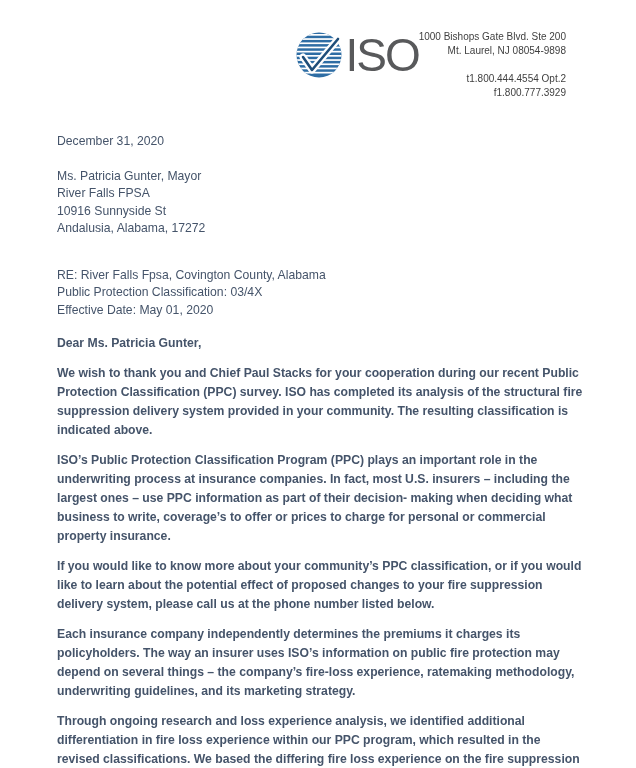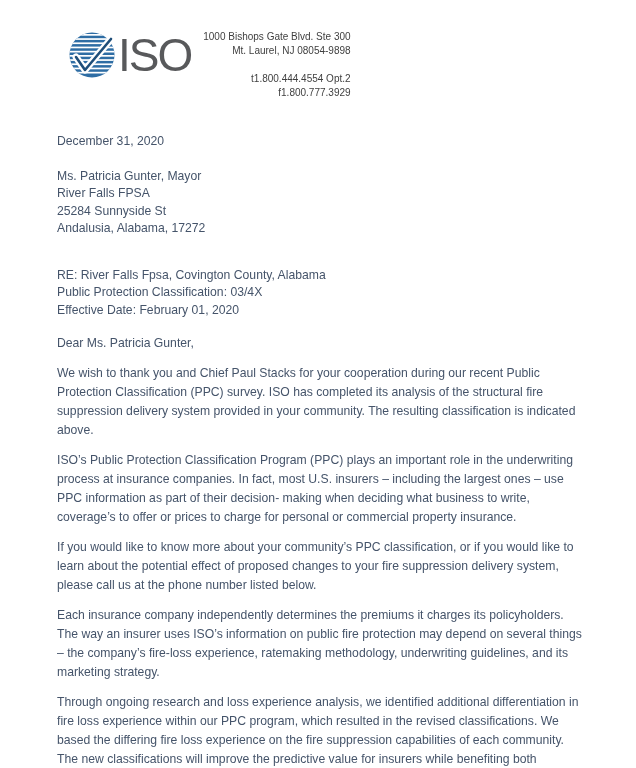--- a/index.html
+++ b/index.html
@@ -13,23 +13,22 @@
     height: 768px;
     background: #ffffff;
     font-family: "Liberation Sans", "DejaVu Sans", sans-serif;
     box-sizing: border-box;
     padding: 28px 50px 0 57px;
     overflow: hidden;
   }
   
   .letterhead {
     display: flex;
-    justify-content: flex-start;
+    justify-content: flex-end;
     align-items: flex-start;
-    gap: 12px;
   }
   .logo {
     display: flex;
     align-items: center;
     margin-left: 10px;
     margin-top: 2px;
   }
   .logo svg { display: block; }
   .logo-text {
     font-size: 46px;
@@ -50,26 +49,27 @@
   .contact .gap { height: 15px; }
   
   .letter {
     color: #45546a;
     font-size: 12.2px;
     line-height: 17.5px;
   }
   .date-line { margin-top: 34px; }
   .recipient { margin-top: 17px; }
   .re-block  { margin-top: 29px; }
-  .salutation { margin-top: 16px; }
+  .salutation { margin-top: 16px; font-weight: bold; }
   .para {
     margin: 0;
     margin-top: 11px;
     max-width: 530px;
     line-height: 19px;
+    font-weight: bold;
   }
 </style>
 </head>
 <body>
 
 <div class="page">
 
   <header class="letterhead">
     <div class="logo">
       <span>
@@ -93,43 +93,43 @@
             <rect x="0" y="41.8" width="50" height="1.7" fill="#ffffff"></rect>
           </g>
           <path d="M9 27 L18 40 L44 9" fill="none" stroke="#ffffff" stroke-width="7" stroke-linecap="round" stroke-linejoin="round"></path>
           <path d="M9 27 L18 40 L44 9" fill="none" stroke="#1f4e79" stroke-width="2.6" stroke-linecap="round" stroke-linejoin="round"></path>
         </svg>
       </span>
       <span class="logo-text">ISO</span>
     </div>
 
     <div class="contact">
-      <div>1000 Bishops Gate Blvd. Ste 300</div>
+      <div>1000 Bishops Gate Blvd. Ste 200</div>
       <div>Mt. Laurel, NJ  08054-9898</div>
       <div class="gap"></div>
       <div>t1.800.444.4554  Opt.2</div>
       <div>f1.800.777.3929</div>
     </div>
   </header>
 
   <div class="letter">
 
     <div class="date-line">December 31, 2020</div>
 
     <div class="recipient">
       <div>Ms. Patricia Gunter, Mayor</div>
       <div>River Falls FPSA</div>
-      <div>25284 Sunnyside St</div>
+      <div>10916 Sunnyside St</div>
       <div>Andalusia, Alabama, 17272</div>
     </div>
 
     <div class="re-block">
       <div>RE: River Falls Fpsa, Covington County, Alabama</div>
       <div>Public Protection Classification: 03/4X</div>
-      <div>Effective Date: February 01, 2020</div>
+      <div>Effective Date: May 01, 2020</div>
     </div>
 
     <div class="salutation">Dear Ms. Patricia Gunter,</div>
 
     <p class="para">We wish to thank you and Chief Paul Stacks for your cooperation during our recent Public Protection Classification (PPC) survey. ISO has completed its analysis of the structural fire suppression delivery system provided in your community. The resulting classification is indicated above.</p>
     <p class="para">ISO’s Public Protection Classification Program (PPC) plays an important role in the underwriting process at insurance companies. In fact, most U.S. insurers – including the largest ones – use PPC information as part of their decision- making when deciding what business to write, coverage’s to offer or prices to charge for personal or commercial property insurance.</p>
     <p class="para">If you would like to know more about your community’s PPC classification, or if you would like to learn about the potential effect of proposed changes to your fire suppression delivery system, please call us at the phone number listed below.</p>
     <p class="para">Each insurance company independently determines the premiums it charges its policyholders. The way an insurer uses ISO’s information on public fire protection may depend on several things – the company’s fire-loss experience, ratemaking methodology, underwriting guidelines, and its marketing strategy.</p>
     <p class="para">Through ongoing research and loss experience analysis, we identified additional differentiation in fire loss experience within our PPC program, which resulted in the revised classifications. We based the differing fire loss experience on the fire suppression capabilities of each community. The new classifications will improve the predictive value for insurers while benefiting both commercial and residential property owners. We’ve published the new classifications as “X” and “Y” — formerly the “9” and “8B” portion of the split classification, respectively. For example:</p>
 

